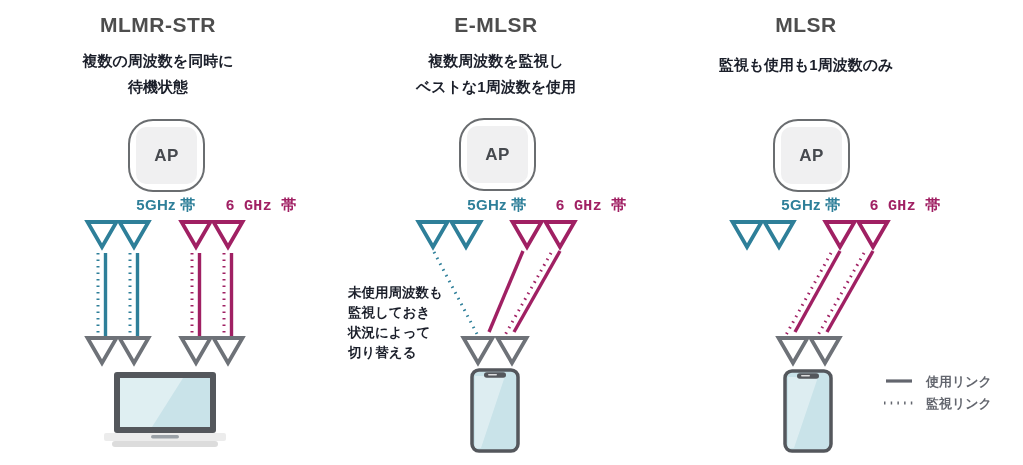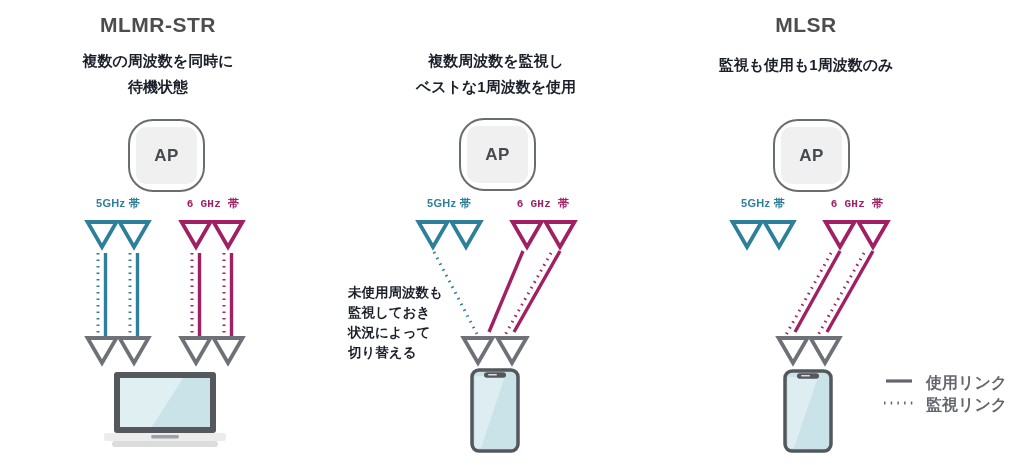--- a/index.html
+++ b/index.html
@@ -5,26 +5,26 @@
   html,body{margin:0;padding:0;background:#fff;}
   .canvas{
     position:relative;width:1023px;height:465px;background:#fff;overflow:hidden;
     font-family:"Liberation Sans","DejaVu Sans",sans-serif;
   }
   .abs{position:absolute;}
   .center{transform:translateX(-50%);text-align:center;}
   .title{font-size:21px;font-weight:700;color:var(--title-gray);letter-spacing:.5px;white-space:nowrap;}
   .subtitle{font-size:15px;font-weight:800;color:var(--text-dark);line-height:26px;white-space:nowrap;}
   .subtitle span{display:block;}
-  .band{font-size:11px;font-weight:800;white-space:nowrap;letter-spacing:.3px;}
+  .band{font-size:15px;font-weight:800;white-space:nowrap;letter-spacing:.3px;margin-left:48px;}
   .band.teal{color:var(--teal);}
   .band.magenta{color:var(--magenta);font-family:Liberation Mono, monospace;}
   .note{font-size:13.5px;font-weight:800;color:var(--text-dark);line-height:20px;white-space:nowrap;}
   .note span{display:block;}
-  .legend-label{font-size:16px;font-weight:700;color:var(--legend-gray);white-space:nowrap;}
+  .legend-label{font-size:13px;font-weight:700;color:var(--legend-gray);white-space:nowrap;}
   .ap-box{
     width:73px;height:69px;border:2.5px solid var(--ap-border);border-radius:25px;background:#fff;
   }
   .ap-inner{
     position:absolute;left:6px;top:6px;right:6px;bottom:6px;background:var(--ap-fill);
     border-radius:10px;display:flex;align-items:center;justify-content:center;
     font-size:17px;font-weight:700;color:#46494e;letter-spacing:.5px;
   }
   svg.shapes{position:absolute;left:0;top:0;}
 </style>
@@ -125,20 +125,21 @@
   <div class="abs center subtitle" style="left:158px;top:48px">
     <span>複数の周波数を同時に</span>
     <span>待機状態</span>
   </div>
   <div class="abs ap-box" style="left:128px;top:119px">
     <div class="ap-inner">AP</div>
   </div>
   <div class="abs center band teal" style="left:118px;top:196px">5GHz 帯</div>
   <div class="abs center band magenta" style="left:213px;top:196px">6 GHz 帯</div>
 
+  <div class="abs center title" style="left:496px;top:13px">E-MLSR</div>
   <div class="abs center subtitle" style="left:496px;top:48px">
     <span>複数周波数を監視し</span>
     <span>ベストな1周波数を使用</span>
   </div>
   <div class="abs ap-box" style="left:459px;top:118px">
     <div class="ap-inner">AP</div>
   </div>
   <div class="abs center band teal" style="left:449px;top:196px">5GHz 帯</div>
   <div class="abs center band magenta" style="left:543px;top:196px">6 GHz 帯</div>
   <div class="abs note" style="left:348px;top:283px">

